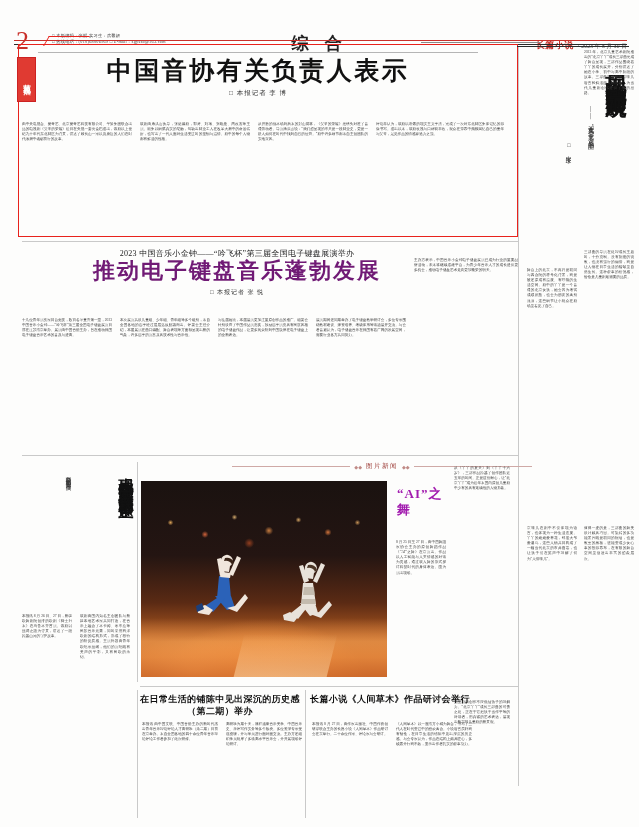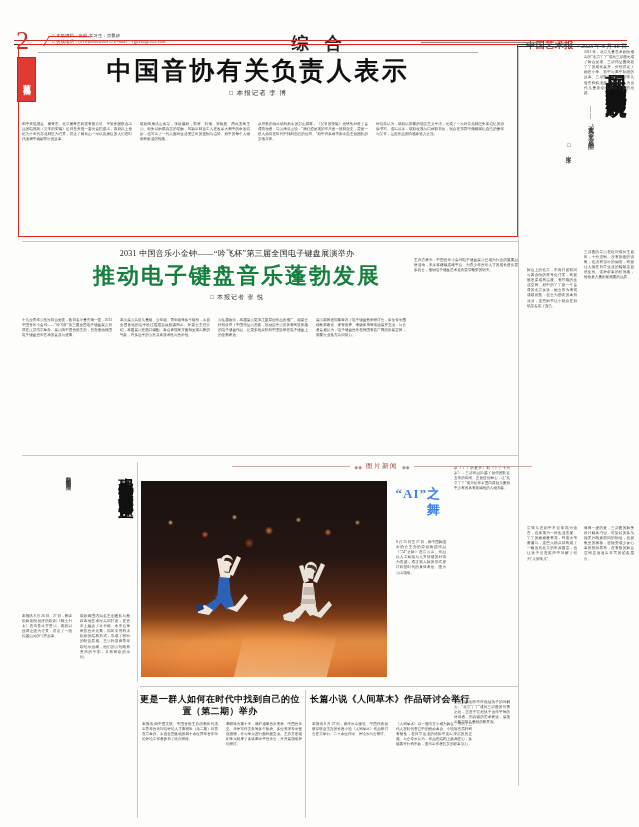--- a/index.html
+++ b/index.html
@@ -53,22 +53,22 @@
   
   .col{position:absolute;}
   .ctxt{font-size:3.6px;line-height:5.1px;color:#3b3b3b;text-align:justify;
         font-family:"Liberation Serif",serif;word-break:break-all;}
   .vrule{position:absolute;width:.5px;background:#c9c9c9;}
   .hrule{position:absolute;height:.5px;background:#c9c9c9;}
 
   
   .art2{position:absolute;left:42px;top:248px;width:390px;text-align:center;}
   .art2 .shoulder{font-size:8px;color:#222;letter-spacing:.3px;}
-  .art2 .main{font-size:22px;font-weight:bold;letter-spacing:2px;color:#15803d;
-      margin-top:5px;line-height:1.1;font-family:"Liberation Serif",serif;}
+  .art2 .main{font-size:22px;font-weight:bold;letter-spacing:2px;color:#701a75;
+      line-height:1.1;font-family:"Liberation Serif",serif;}
   .art2 .byline{font-size:6px;color:#333;margin-top:5px;letter-spacing:1px;}
 
   
   .rcol{position:absolute;right:10px;top:46px;width:112px;height:740px;}
   .rcol-top{position:absolute;right:0;top:0;width:112px;height:.8px;background:#2a2a2a;}
   .vtitle{position:absolute;right:2px;top:12px;height:215px;
      writing-mode:vertical-rl;font-size:21px;font-weight:bold;letter-spacing:2px;
      color:#111;font-family:"Liberation Serif",serif;line-height:1.12;}
   .vsub{position:absolute;right:34px;top:60px;height:130px;writing-mode:vertical-rl;
      font-size:6.2px;letter-spacing:.8px;color:#333;}
@@ -100,22 +100,22 @@
   .photo .floor{position:absolute;left:0;bottom:0;width:100%;height:30%;
      background:linear-gradient(180deg, rgba(255,150,70,.0), rgba(255,170,90,.55) 40%, rgba(210,110,45,.8));}
   .photo .beam{position:absolute;left:40%;bottom:0;width:38%;height:22%;
      background:linear-gradient(to top, rgba(255,220,170,.55), rgba(255,220,170,0));
      transform:skewX(-14deg);}
   .dancer{position:absolute;}
   .d1{left:22%;top:33%;width:58px;height:82px;}
   .d2{left:57%;top:38%;width:56px;height:80px;}
 
   
-  .ai-title{position:absolute;left:383px;top:486px;width:58px;text-align:right;
-     font-size:13px;font-weight:bold;color:#3b82f6;line-height:1.25;letter-spacing:1px;
+  .ai-title{position:absolute;left:397px;top:486px;width:58px;text-align:left;
+     font-size:13px;font-weight:bold;color:#a21caf;line-height:1.25;letter-spacing:1px;
      font-family:"Liberation Serif",serif;}
 
   
   .b1{position:absolute;left:140px;top:694px;width:160px;text-align:center;}
   .b2{position:absolute;left:310px;top:694px;width:160px;}
   .bh{font-size:9px;font-weight:bold;color:#111;line-height:1.3;letter-spacing:.4px;
       font-family:"Liberation Serif",serif;}
 
   
   .lv{position:absolute;left:30px;top:466px;width:105px;height:150px;}
@@ -132,21 +132,21 @@
 
   <div class="masthead">
     <div class="pgnum">2</div>
     <div class="mast-meta">
       <div class="ln">□ 本版编辑：张熙  实习生：房馨妍</div>
       <div class="ln">□ 热线电话：(010)68006969  □ E-mail：zgyszb@163.com</div>
     </div>
     <div class="mast-rule"></div>
     <div class="section-title">综 合</div>
     <div class="mast-right">
-      <span class="brand">中国艺术报</span>
+      <span class="brand">长篇小说</span>
       <span class="date">· 2023 年 8 月 30 日</span>
       <div class="rline"></div>
     </div>
   </div>
   <div class="rule-red"></div>
   <div class="rule-blk"></div>
 
   <div class="annot"></div>
   <div class="annot-tab"></div>
 
@@ -169,21 +169,21 @@
   <div class="col" style="left:258px;top:122px;width:110px;height:112px;">
     <div class="ctxt">从开篇的伐木场到后来的封山育林，《父辈的荣耀》把镜头对准了普通劳动者。导演康洪雷说：“我们想呈现的不只是一段林业史，更是一群人如何在时代中找到自己的位置。”剧中许多细节都来自主创团队的实地采风。</div>
   </div>
   <div class="col" style="left:376px;top:122px;width:128px;height:112px;">
     <div class="ctxt">评论界认为，该剧以朴素的现实主义手法，完成了一次对东北林区集体记忆的影像书写。播出以来，该剧收视与口碑双丰收，观众在弹幕中频频回忆自己的童年与父辈，足见作品的情感穿透力之强。</div>
   </div>
 
   <div class="hrule" style="left:22px;top:241px;width:496px;"></div>
 
   <div class="art2">
-    <div class="shoulder">2031 中国音乐小金钟——“吟飞杯”第三届全国电子键盘展演举办</div>
+    <div class="shoulder">2023 中国音乐小金钟——“吟飞杯”第三届全国电子键盘展演举办</div>
     <div class="main">推动电子键盘音乐蓬勃发展</div>
     <div class="byline">□ 本报记者  张 悦</div>
   </div>
 
   <div class="col" style="left:22px;top:318px;width:90px;height:130px;">
     <div class="ctxt">十几位青年演奏家同台竞技，数百名琴童齐聚一堂，2023 中国音乐小金钟——“吟飞杯”第三届全国电子键盘展演日前在江苏南京举办。展演由中国音协主办，旨在推动我国电子键盘音乐艺术的普及与提高。</div>
   </div>
   <div class="col" style="left:120px;top:318px;width:90px;height:130px;">
     <div class="ctxt">本次展演共设儿童组、少年组、青年组等多个组别，来自全国各地的选手经过层层选拔脱颖而出。评委会主任介绍，本届展演在曲目编配、舞台表现等方面都呈现出新的气象，许多选手的演奏兼具技术性与音乐性。</div>
   </div>
@@ -296,21 +296,21 @@
   <div class="col" style="left:396px;top:540px;width:50px;height:140px;">
     <div class="ctxt">8 月 25 日至 27 日，由中国舞蹈家协会主办的原创舞蹈作品《“AI”之舞》在京演出。作品以人工智能与人类情感的对话为灵感，通过双人舞的形式探讨科技时代的身体表达。图为演出现场。</div>
   </div>
   <div class="col" style="left:454px;top:466px;width:56px;height:214px;">
     <div class="ctxt">从《丫丫的夏天》到《丫丫十六岁》，三部作品跨越了创作团队近五年的时间。正是这份耐心，让“北京丫丫”成为近年来国内原创儿童剧中少有的具有延续性的人物形象。</div>
   </div>
 
   <div class="hrule" style="left:140px;top:686px;width:378px;"></div>
 
   <div class="b1">
-    <div class="bh">更是一群人如何在时代中找到自己的位置（第二期）举办</div>
+    <div class="bh">在日常生活的铺陈中见出深沉的历史感（第二期）举办</div>
   </div>
   <div class="b2">
     <div class="bh">长篇小说《人间草木》作品研讨会举行</div>
   </div>
 
   <div class="col" style="left:142px;top:722px;width:76px;height:96px;">
     <div class="ctxt">本报讯  由中国文联、中国音协主办的新时代杰出青年音乐理论评论人才高研班（第二期）日前在京举办。来自全国各地的四十余位青年音乐理论评论工作者参加了此次研修。</div>
   </div>
   <div class="col" style="left:226px;top:722px;width:76px;height:96px;">
     <div class="ctxt">高研班为期十天，课程涵盖音乐美学、中国音乐史、乐评写作实务等多个板块。多位资深专家受邀授课，并与学员进行面对面交流。主办方还组织学员观摩了多场高水平音乐会，并开展现场评论研讨。</div>

